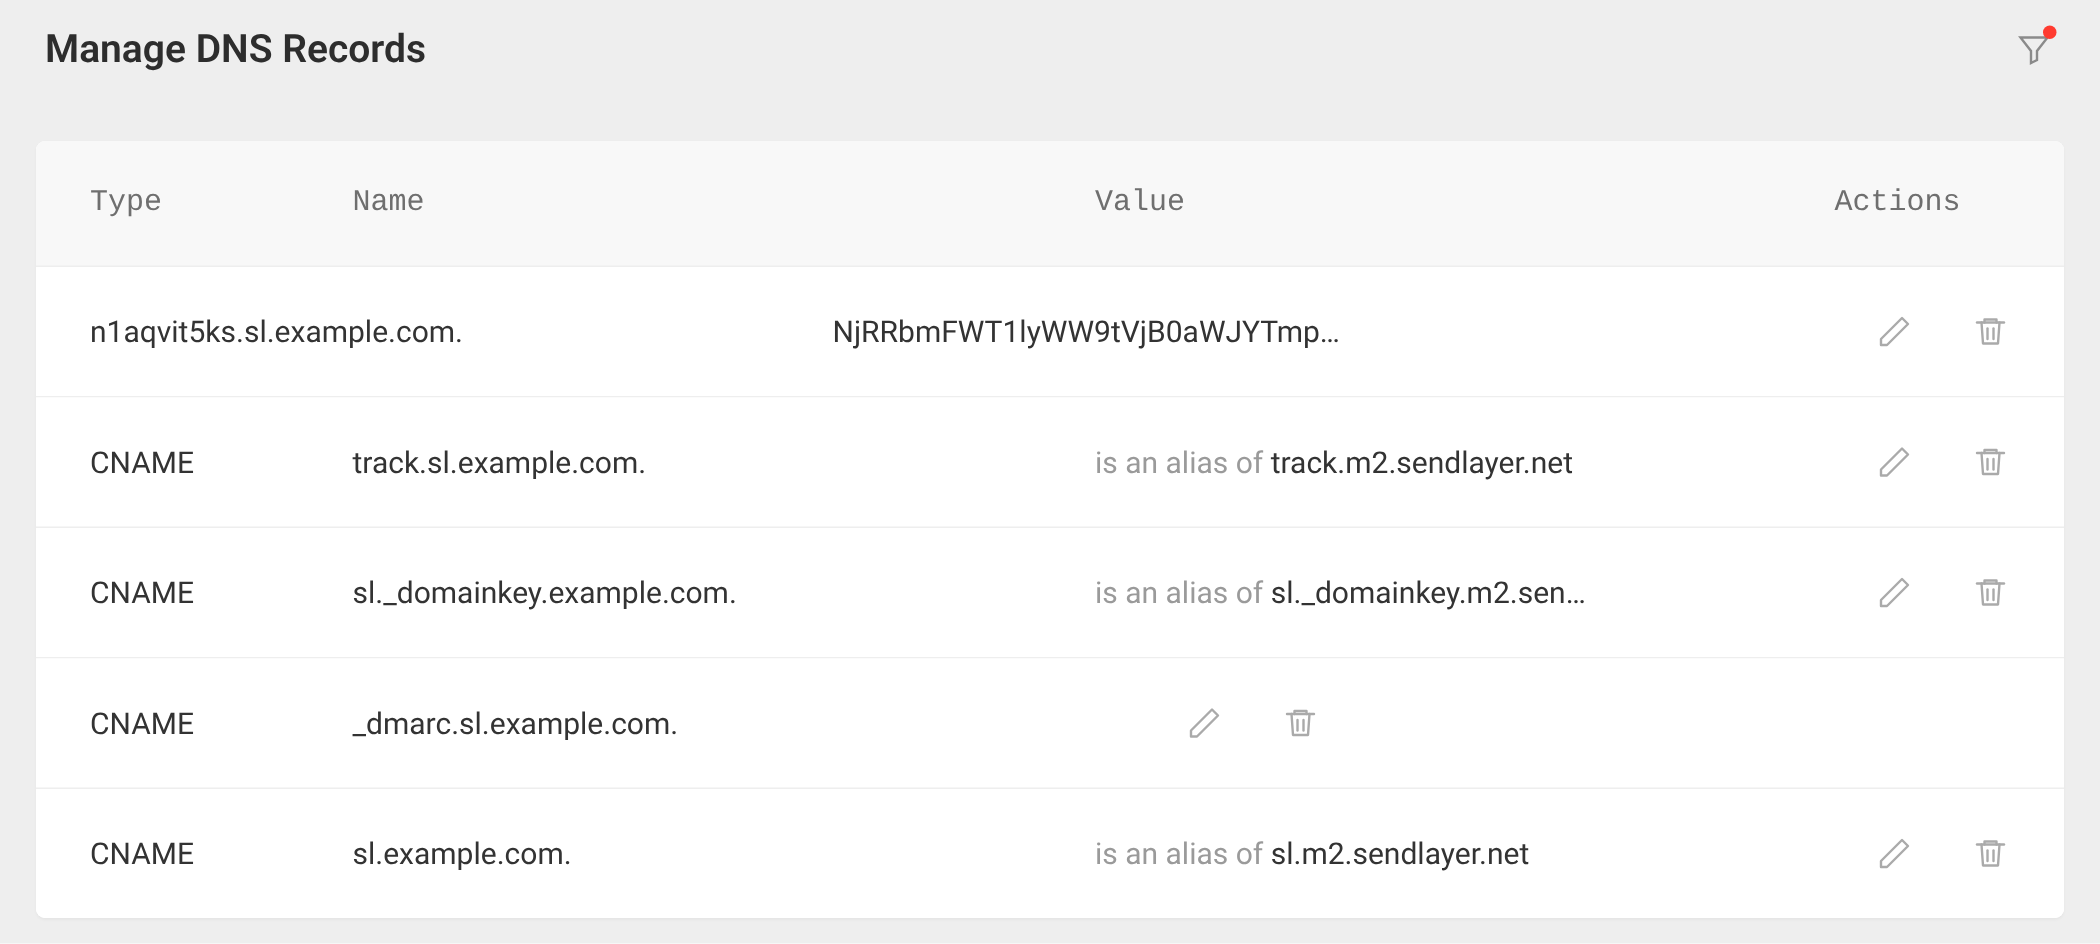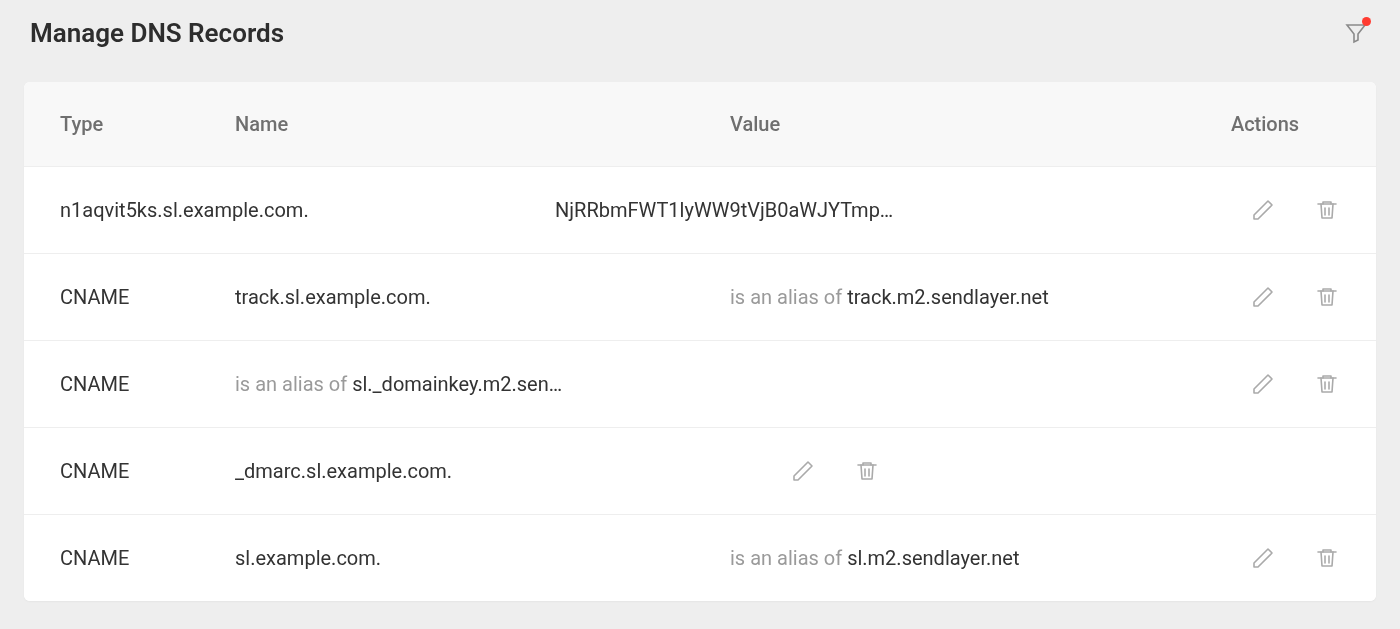--- a/index.html
+++ b/index.html
@@ -15,21 +15,21 @@
       height: 629px;
       overflow: hidden;
     }
     .page {
       padding: 18px 24px;
     }
     .header-row {
       display: flex;
       align-items: center;
       justify-content: space-between;
-      margin-bottom: 34px;
+      margin-bottom: 46px;
       padding: 0 6px;
     }
     .page-title {
       font-size: 26px;
       font-weight: 600;
       color: #2d2d2d;
     }
     .filter-btn {
       position: relative;
       width: 28px;
@@ -60,20 +60,21 @@
       box-shadow: 0 1px 2px rgba(0,0,0,0.04);
     }
     .table-head {
       display: flex;
       background: #f8f8f8;
       padding: 30px 36px;
       color: #6f6f6f;
       font-size: 20px;
       font-weight: 500;
       border-bottom: 1px solid #eee;
+      font-family: Liberation Mono, monospace;
     }
     .table-row {
       display: flex;
       align-items: center;
       padding: 30px 36px;
       border-bottom: 1px solid #eee;
       font-size: 20px;
       color: #333;
       background: #fff;
     }
@@ -186,20 +187,21 @@
   <path d="M8 6V4h8v2"></path>
   <path d="M6 6l1 14h10l1-14"></path>
   <path d="M10 10v7"></path>
   <path d="M14 10v7"></path>
 </svg>
             </div>
           </div>
         </div>
         <div class="table-row">
           <div class="col-type">CNAME</div>
+          <div class="col-name">sl._domainkey.example.com.</div>
           <div class="col-value"><span class="alias-prefix">is an alias of </span><span class="alias-value">sl._domainkey.m2.sen…</span></div>
           <div class="col-actions">
             <div class="icon-btn">
               <svg viewBox="0 0 24 24" width="24" height="24">
   <path d="M17 3l4 4L7 21H3v-4L17 3z"></path>
 </svg>
             </div>
             <div class="icon-btn">
               <svg viewBox="0 0 24 24" width="24" height="24">
   <path d="M3 6h18"></path>

